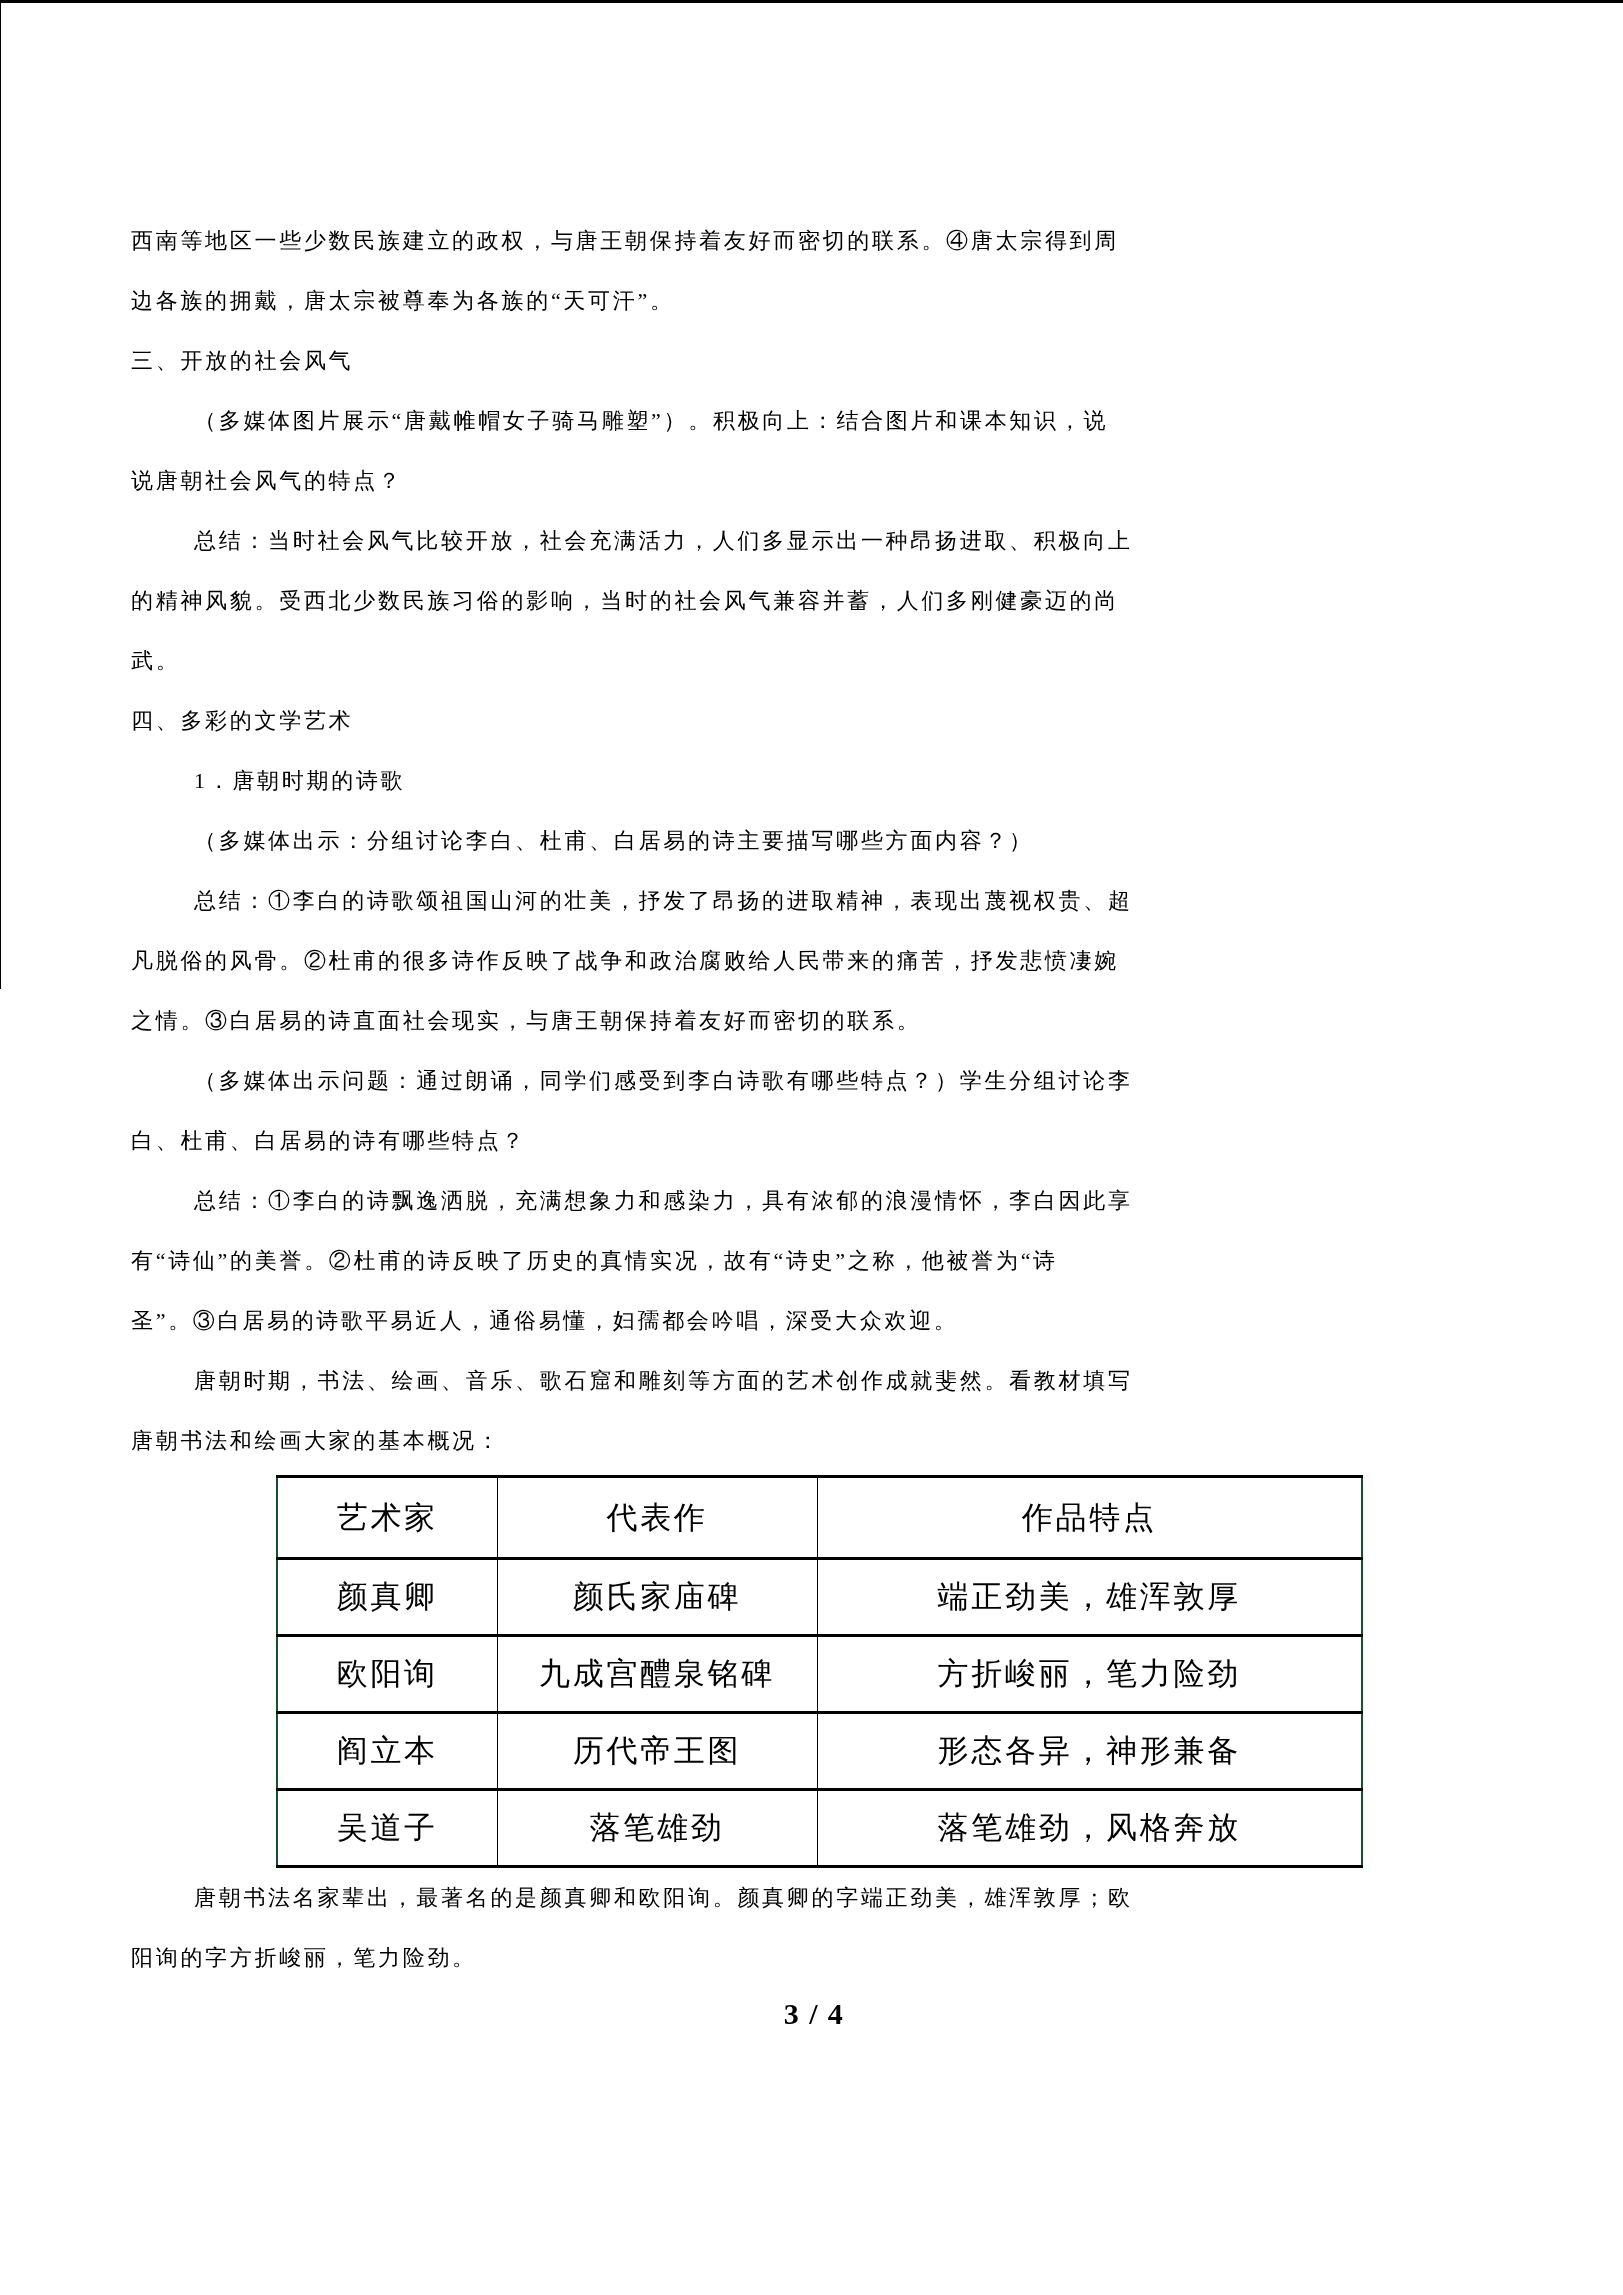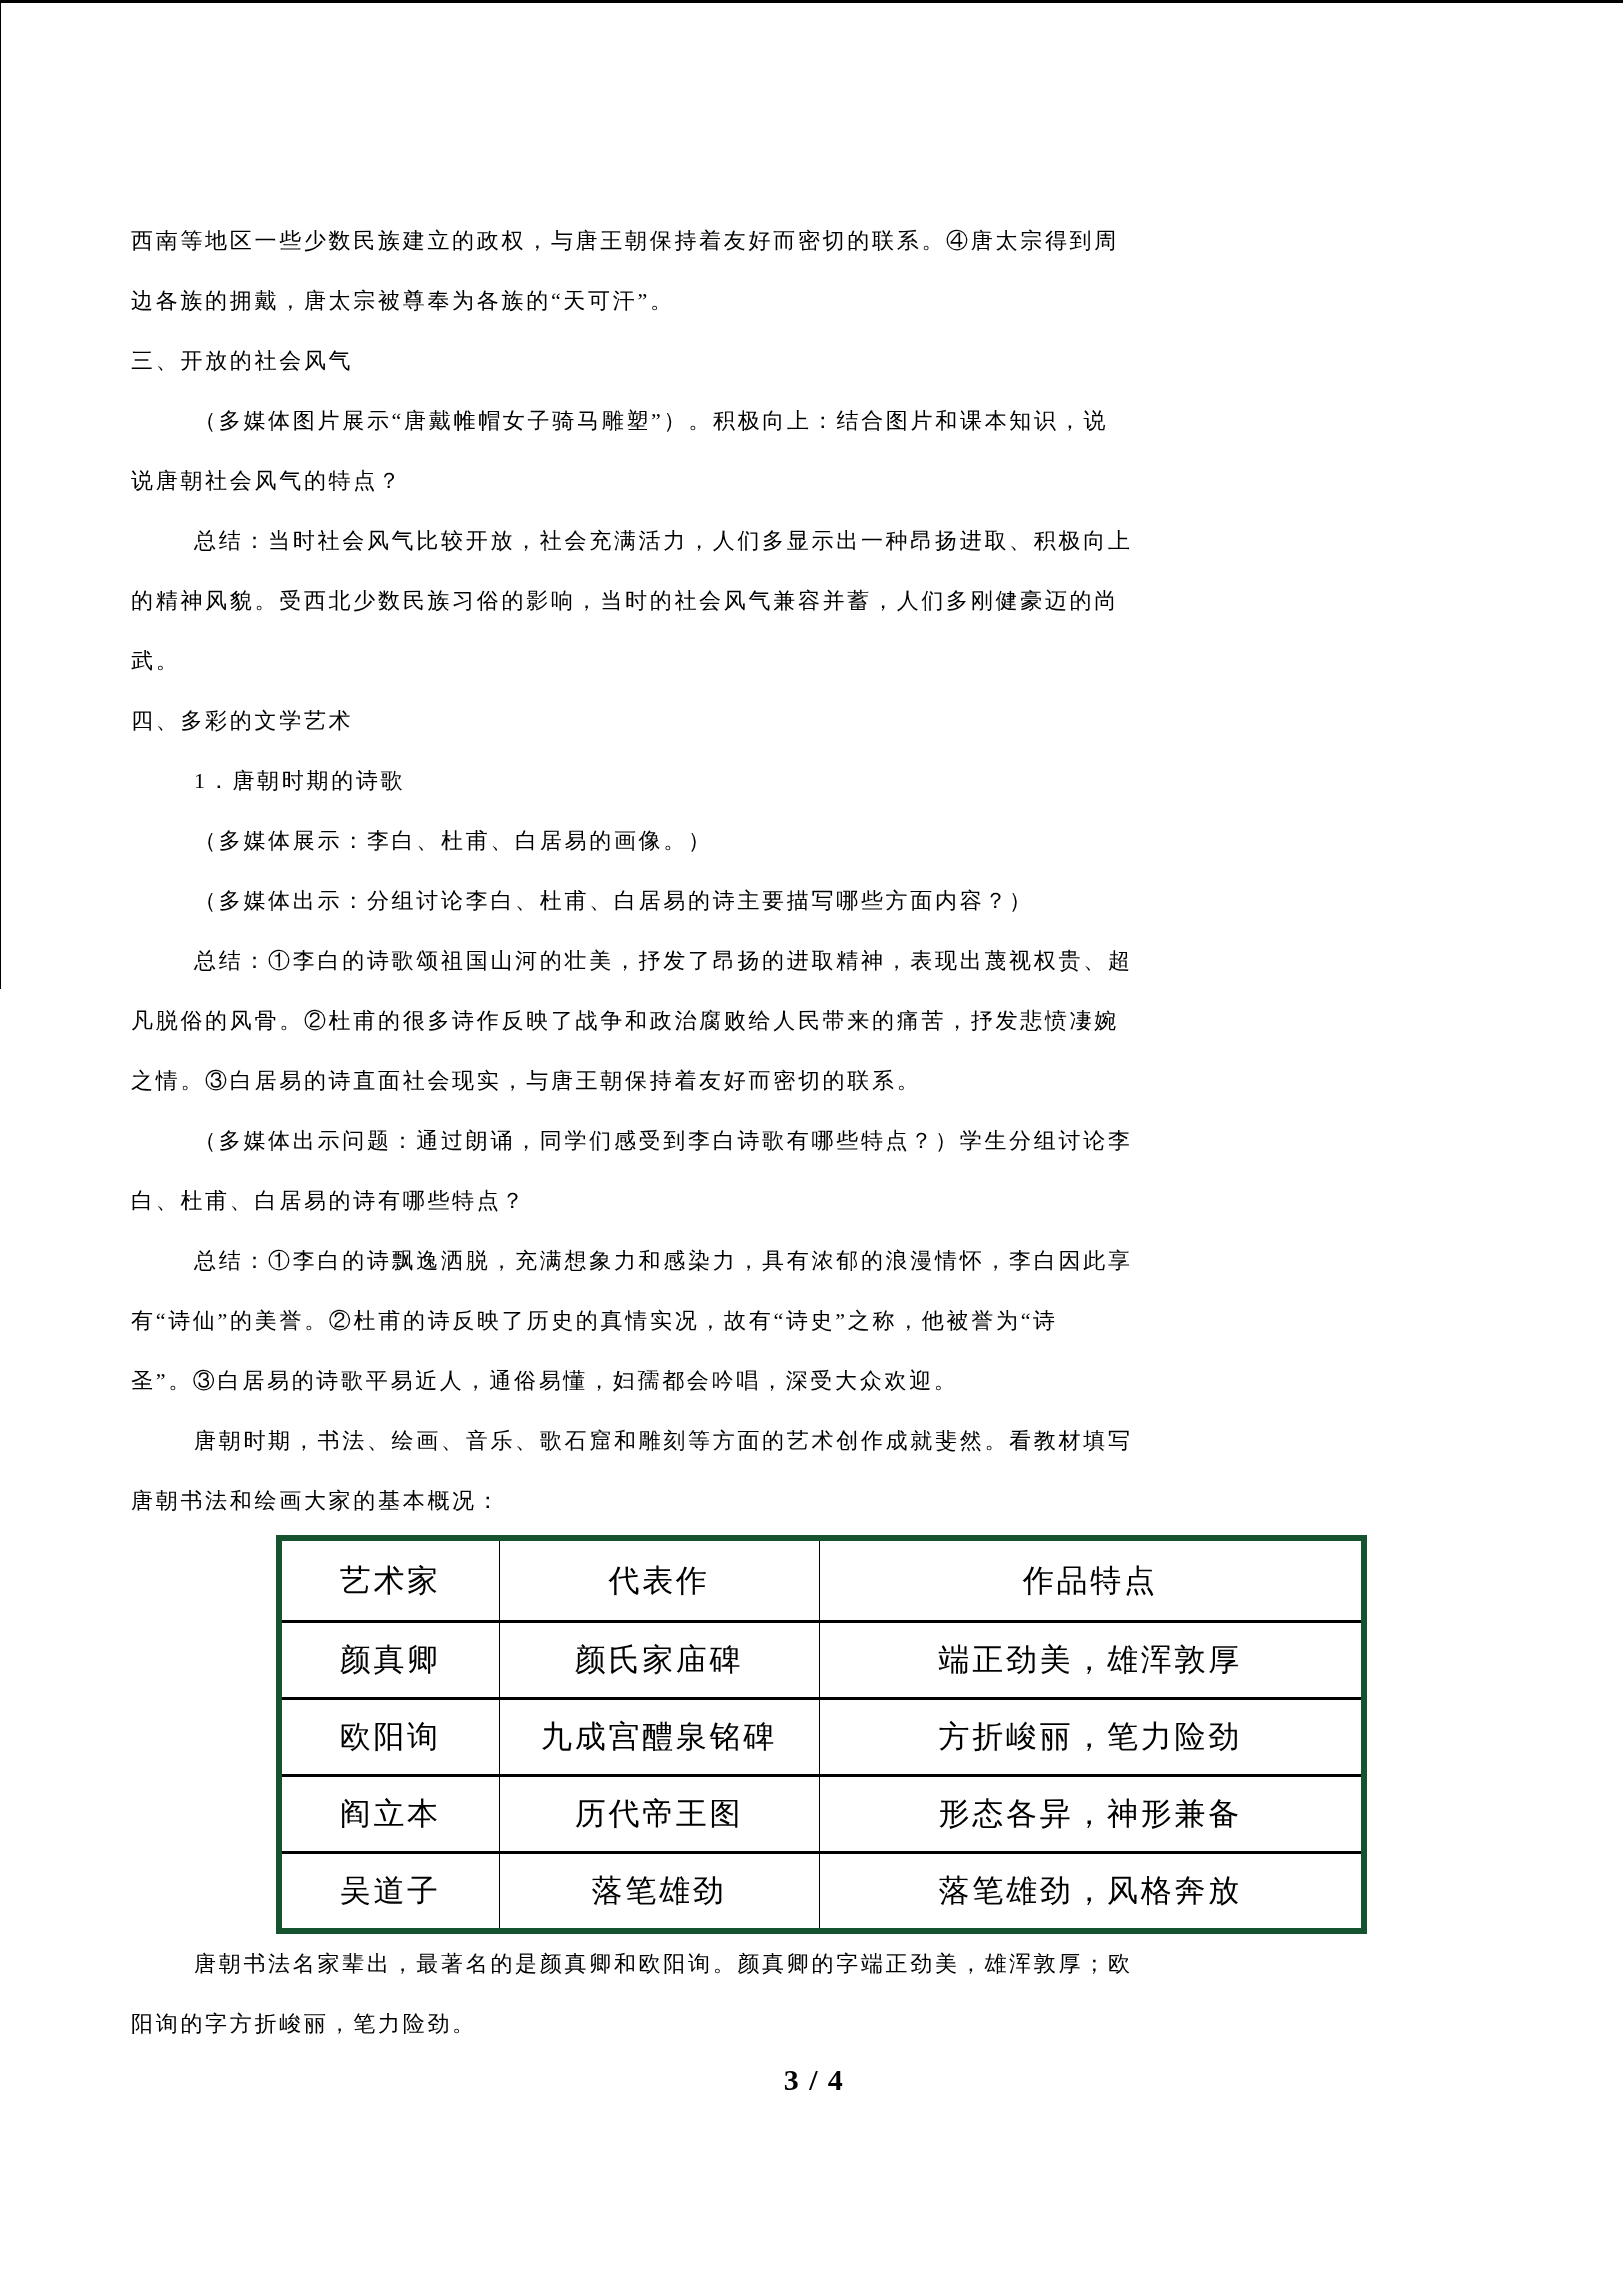--- a/index.html
+++ b/index.html
@@ -61,21 +61,21 @@
     border-right: 1.4px solid #000000;
     border-top: 3.4px solid #000000;
     border-bottom: 3.4px solid #000000;
     text-align: center;
     vertical-align: middle;
     font-size: 31px;
     font-weight: normal;
     letter-spacing: 2.7px;
     padding: 0;
   }
-  table.artists { border: 6px solid #14532d; }
+  table.artists { border: 2px solid #14532d; }
   table.artists th { height: 79px; }
   table.artists td { height: 74px; }
   .footer {
     margin-top: 6.8px;
     height: 38px;
     line-height: 38px;
     text-align: center;
     font-size: 30px;
     font-weight: bold;
     letter-spacing: 1.4px;
@@ -92,21 +92,20 @@
     <div class="line">西南等地区一些少数民族建立的政权，与唐王朝保持着友好而密切的联系。④唐太宗得到周</div>
     <div class="line">边各族的拥戴，唐太宗被尊奉为各族的“天可汗”。</div>
     <div class="line">三、开放的社会风气</div>
     <div class="line indent">（多媒体图片展示“唐戴帷帽女子骑马雕塑”）。积极向上：结合图片和课本知识，说</div>
     <div class="line">说唐朝社会风气的特点？</div>
     <div class="line indent">总结：当时社会风气比较开放，社会充满活力，人们多显示出一种昂扬进取、积极向上</div>
     <div class="line">的精神风貌。受西北少数民族习俗的影响，当时的社会风气兼容并蓄，人们多刚健豪迈的尚</div>
     <div class="line">武。</div>
     <div class="line">四、多彩的文学艺术</div>
     <div class="line indent">1．唐朝时期的诗歌</div>
-    <div class="line indent">（多媒体展示：李白、杜甫、白居易的画像。）</div>
     <div class="line indent">（多媒体出示：分组讨论李白、杜甫、白居易的诗主要描写哪些方面内容？）</div>
     <div class="line indent">总结：①李白的诗歌颂祖国山河的壮美，抒发了昂扬的进取精神，表现出蔑视权贵、超</div>
     <div class="line">凡脱俗的风骨。②杜甫的很多诗作反映了战争和政治腐败给人民带来的痛苦，抒发悲愤凄婉</div>
     <div class="line">之情。③白居易的诗直面社会现实，与唐王朝保持着友好而密切的联系。</div>
     <div class="line indent">（多媒体出示问题：通过朗诵，同学们感受到李白诗歌有哪些特点？）学生分组讨论李</div>
     <div class="line">白、杜甫、白居易的诗有哪些特点？</div>
     <div class="line indent">总结：①李白的诗飘逸洒脱，充满想象力和感染力，具有浓郁的浪漫情怀，李白因此享</div>
     <div class="line">有“诗仙”的美誉。②杜甫的诗反映了历史的真情实况，故有“诗史”之称，他被誉为“诗</div>
     <div class="line">圣”。③白居易的诗歌平易近人，通俗易懂，妇孺都会吟唱，深受大众欢迎。</div>
     <div class="line indent">唐朝时期，书法、绘画、音乐、歌石窟和雕刻等方面的艺术创作成就斐然。看教材填写</div>

